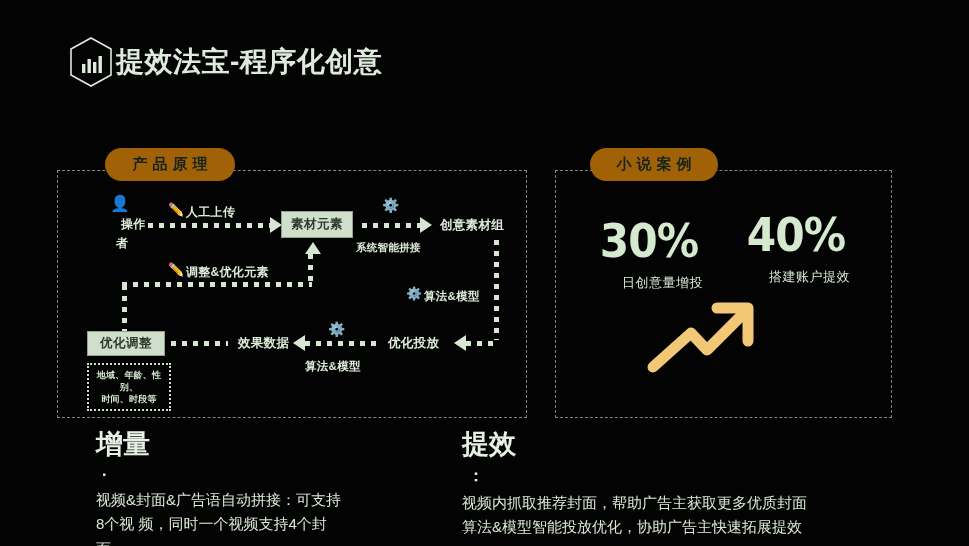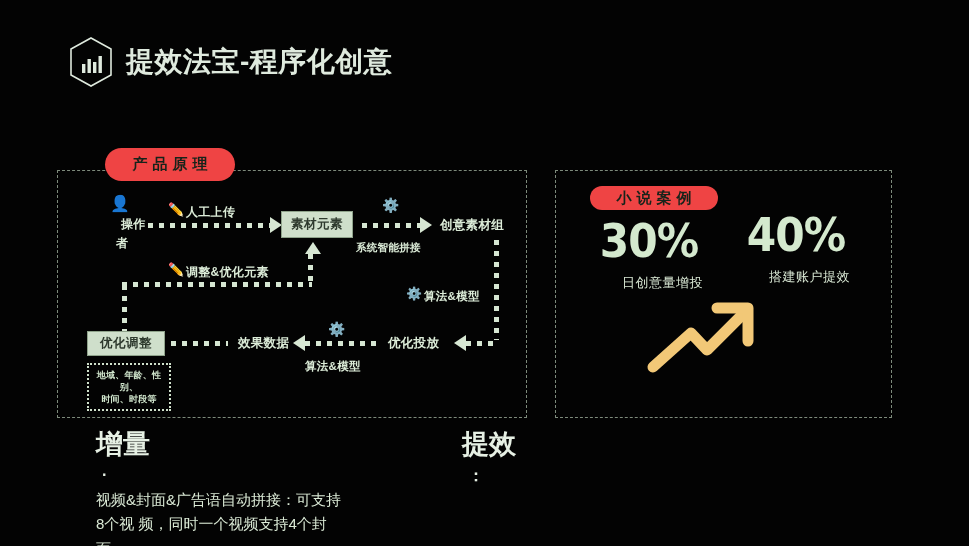--- a/index.html
+++ b/index.html
@@ -9,43 +9,43 @@
     overflow: hidden;
     font-family: "Liberation Sans", "DejaVu Sans", sans-serif;
   }
   #slide {
     position: relative;
     width: 969px; height: 546px;
     background: #030303;
   }
 
   
-  .header { position: absolute; left: 68px; top: 36px; display: flex; align-items: center; gap: 12px; }
+  .header { position: absolute; left: 68px; top: 36px; display: flex; align-items: center; gap: 2px; }
   .hex-icon { width: 46px; height: 52px; position: relative; }
   .hex-icon svg { display: block; }
   .header-title {
     font-size: 28px; font-weight: 700; color: #dfeade;
     letter-spacing: 0.5px; white-space: nowrap;
     font-family: "Liberation Sans", "DejaVu Sans", sans-serif;
   }
 
   
   .panel { position: absolute; border: 1px dashed #7d8a7b; }
   #panel-left  { left: 57px;  top: 170px; width: 470px; height: 248px; }
   #panel-right { left: 555px; top: 170px; width: 337px; height: 248px; }
 
   .pill {
-    position: absolute; background: #ef4444; color: #16231a;
+    position: absolute; background: #a16207; color: #16231a;
     border-radius: 18px; font-size: 15px; font-weight: 700;
     letter-spacing: 5px; text-indent: 5px;
     display: flex; align-items: center; justify-content: center;
     box-shadow: 0 0 0 0 #000;
   }
   #pill-left  { left: 105px; top: 148px; width: 130px; height: 33px; }
-  #pill-right { left: 590px; top: 148px; width: 128px; height: 24px; margin-top: 38px; }
+  #pill-right { left: 590px; top: 148px; width: 128px; height: 33px; }
 
   
   .node-box {
     position: absolute; background: #cfdfcb; color: #2e3a2e;
     font-size: 12.5px; font-weight: 600; border: 1px solid #8fa38b;
     display: flex; align-items: center; justify-content: center;
     letter-spacing: 0.5px;
   }
   .flow-label {
     position: absolute; color: #dcecd8; font-size: 12px; font-weight: 600;
@@ -202,15 +202,19 @@
     <span class="note-colon">·</span>
     <span class="note-body">
       <span>视频&amp;封面&amp;广告语自动拼接：可支持8个视</span>
       <span>频，同时一个视频支持4个封面；</span>
     </span>
   </div>
 
   <div class="note" id="note-right" style="left:462px; top:430px;">
     <span class="note-title">提效</span>
     <span class="note-colon">：</span>
+    <span class="note-body">
+      <span class="nowrap">视频内抓取推荐封面，帮助广告主获取更多优质封面</span><br>
+      <span class="nowrap">算法&amp;模型智能投放优化，协助广告主快速拓展提效</span>
+    </span>
   </div>
 
 </div>
 
 </body></html>

